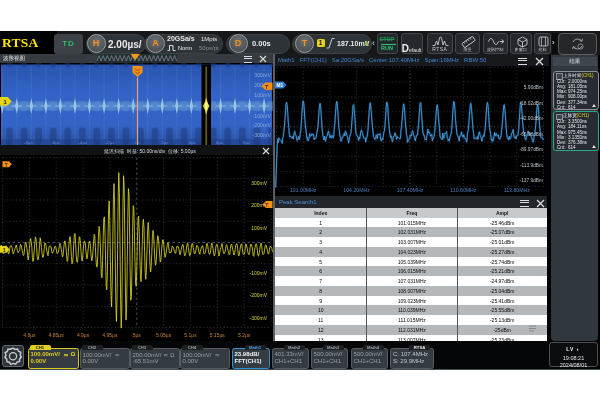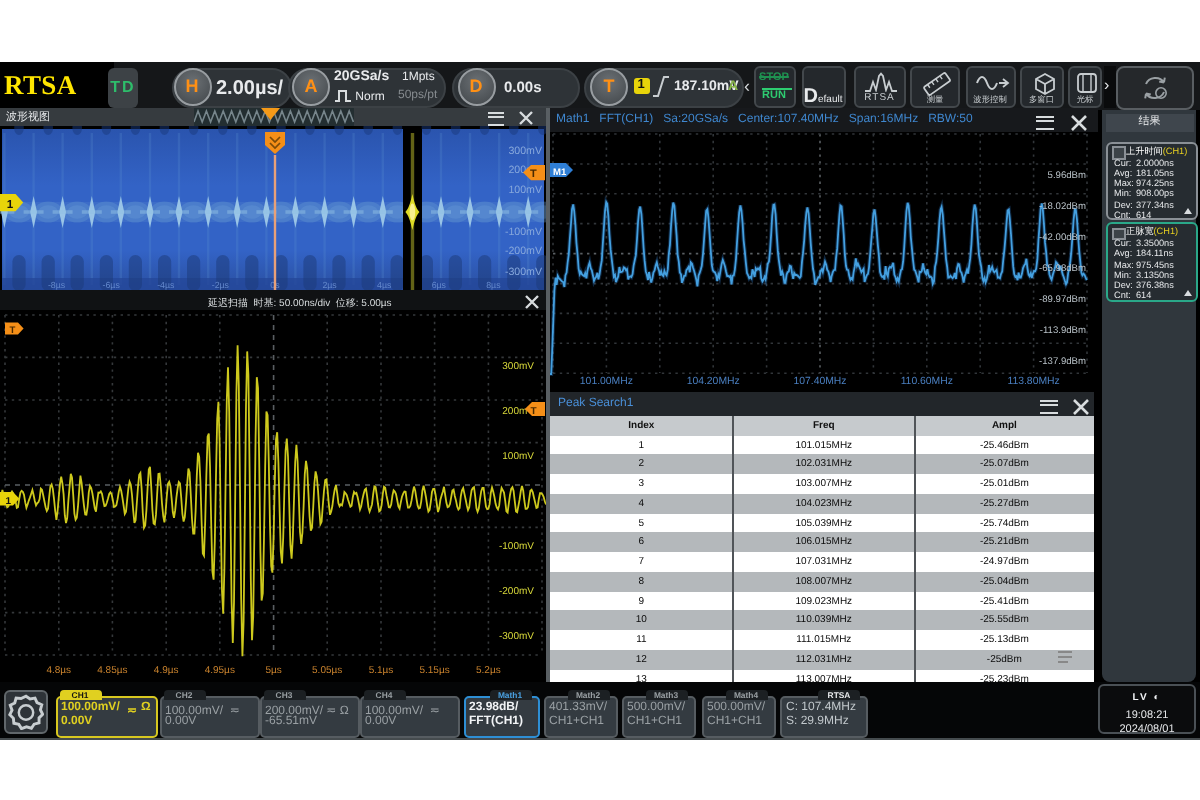--- a/index.html
+++ b/index.html
@@ -6,21 +6,21 @@
 div,svg{position:absolute}
 .tw{color:#e8eaec;white-space:nowrap}
 .tc{position:absolute;top:2px;height:8px;text-align:center;font-size:5px;color:#0a0a0a;line-height:6px}
 text{font-family:"Liberation Sans",sans-serif}
 </style></head>
 <body>
 <div style="left:0;top:31.3px;width:600px;height:338.2px;background:#000"></div>
 <div style="position:absolute;left:0;top:31.3px;width:600px;height:24.2px;background:#151719"></div>
 <div style="position:absolute;left:0;top:31.3px;width:57px;height:24.2px;background:#000"></div>
 <div style="position:absolute;left:2px;top:35px;width:54px;font-family:'Liberation Serif',serif;font-weight:700;font-size:13.5px;color:#ffe600;letter-spacing:0.2px">RTSA</div>
-<div style="position:absolute;left:54px;top:33.5px;width:15px;height:20px;background:#3d4246;border-radius:3px;text-align:center;line-height:20px;font-size:8px;font-weight:700;color:#2ebd6b;letter-spacing:1px">TD</div>
+<div style="position:absolute;left:54px;top:33.5px;width:29px;height:20px;background:#3d4246;border-radius:3px;text-align:center;line-height:20px;font-size:8px;font-weight:700;color:#2ebd6b;letter-spacing:1px">TD</div>
 <div style="position:absolute;left:86px;top:33.5px;width:60px;height:20px;background:#2e3337;border-radius:10px;border:1px solid #3c4145;box-sizing:border-box"></div>
 <div style="position:absolute;left:86.5px;top:34px;width:19px;height:19px;border-radius:50%;background:radial-gradient(circle at 50% 35%, #6b7074, #41464a);border:1px solid #989da1;box-sizing:border-box;text-align:center;line-height:17px;font-size:9px;font-weight:700;color:#ff9015">H</div>
 <div class="tw" style="left:108px;top:39px;font-size:10px;font-weight:700">2.00µs/</div>
 <div style="position:absolute;left:144px;top:33.5px;width:78.5px;height:20px;background:#2e3337;border-radius:10px;border:1px solid #3c4145;box-sizing:border-box"></div>
 <div style="position:absolute;left:146px;top:34px;width:19px;height:19px;border-radius:50%;background:radial-gradient(circle at 50% 35%, #6b7074, #41464a);border:1px solid #989da1;box-sizing:border-box;text-align:center;line-height:17px;font-size:9px;font-weight:700;color:#ff9015">A</div>
 <div class="tw" style="left:167px;top:35px;font-size:7px;font-weight:700">20GSa/s</div>
 <div class="tw" style="left:167px;top:44.5px;font-size:6px"><svg width="9" height="6" viewBox="0 0 9 6" style="position:static;vertical-align:-1px">
       <path d="M0.5,5.5 L2.5,5.5 L2.5,0.5 L6,0.5 L6,5.5 L8.5,5.5" fill="none" stroke="#d8dcde" stroke-width="1"></path>
     </svg> Norm</div>
 <div class="tw" style="left:201px;top:35.5px;font-size:6px">1Mpts</div>

